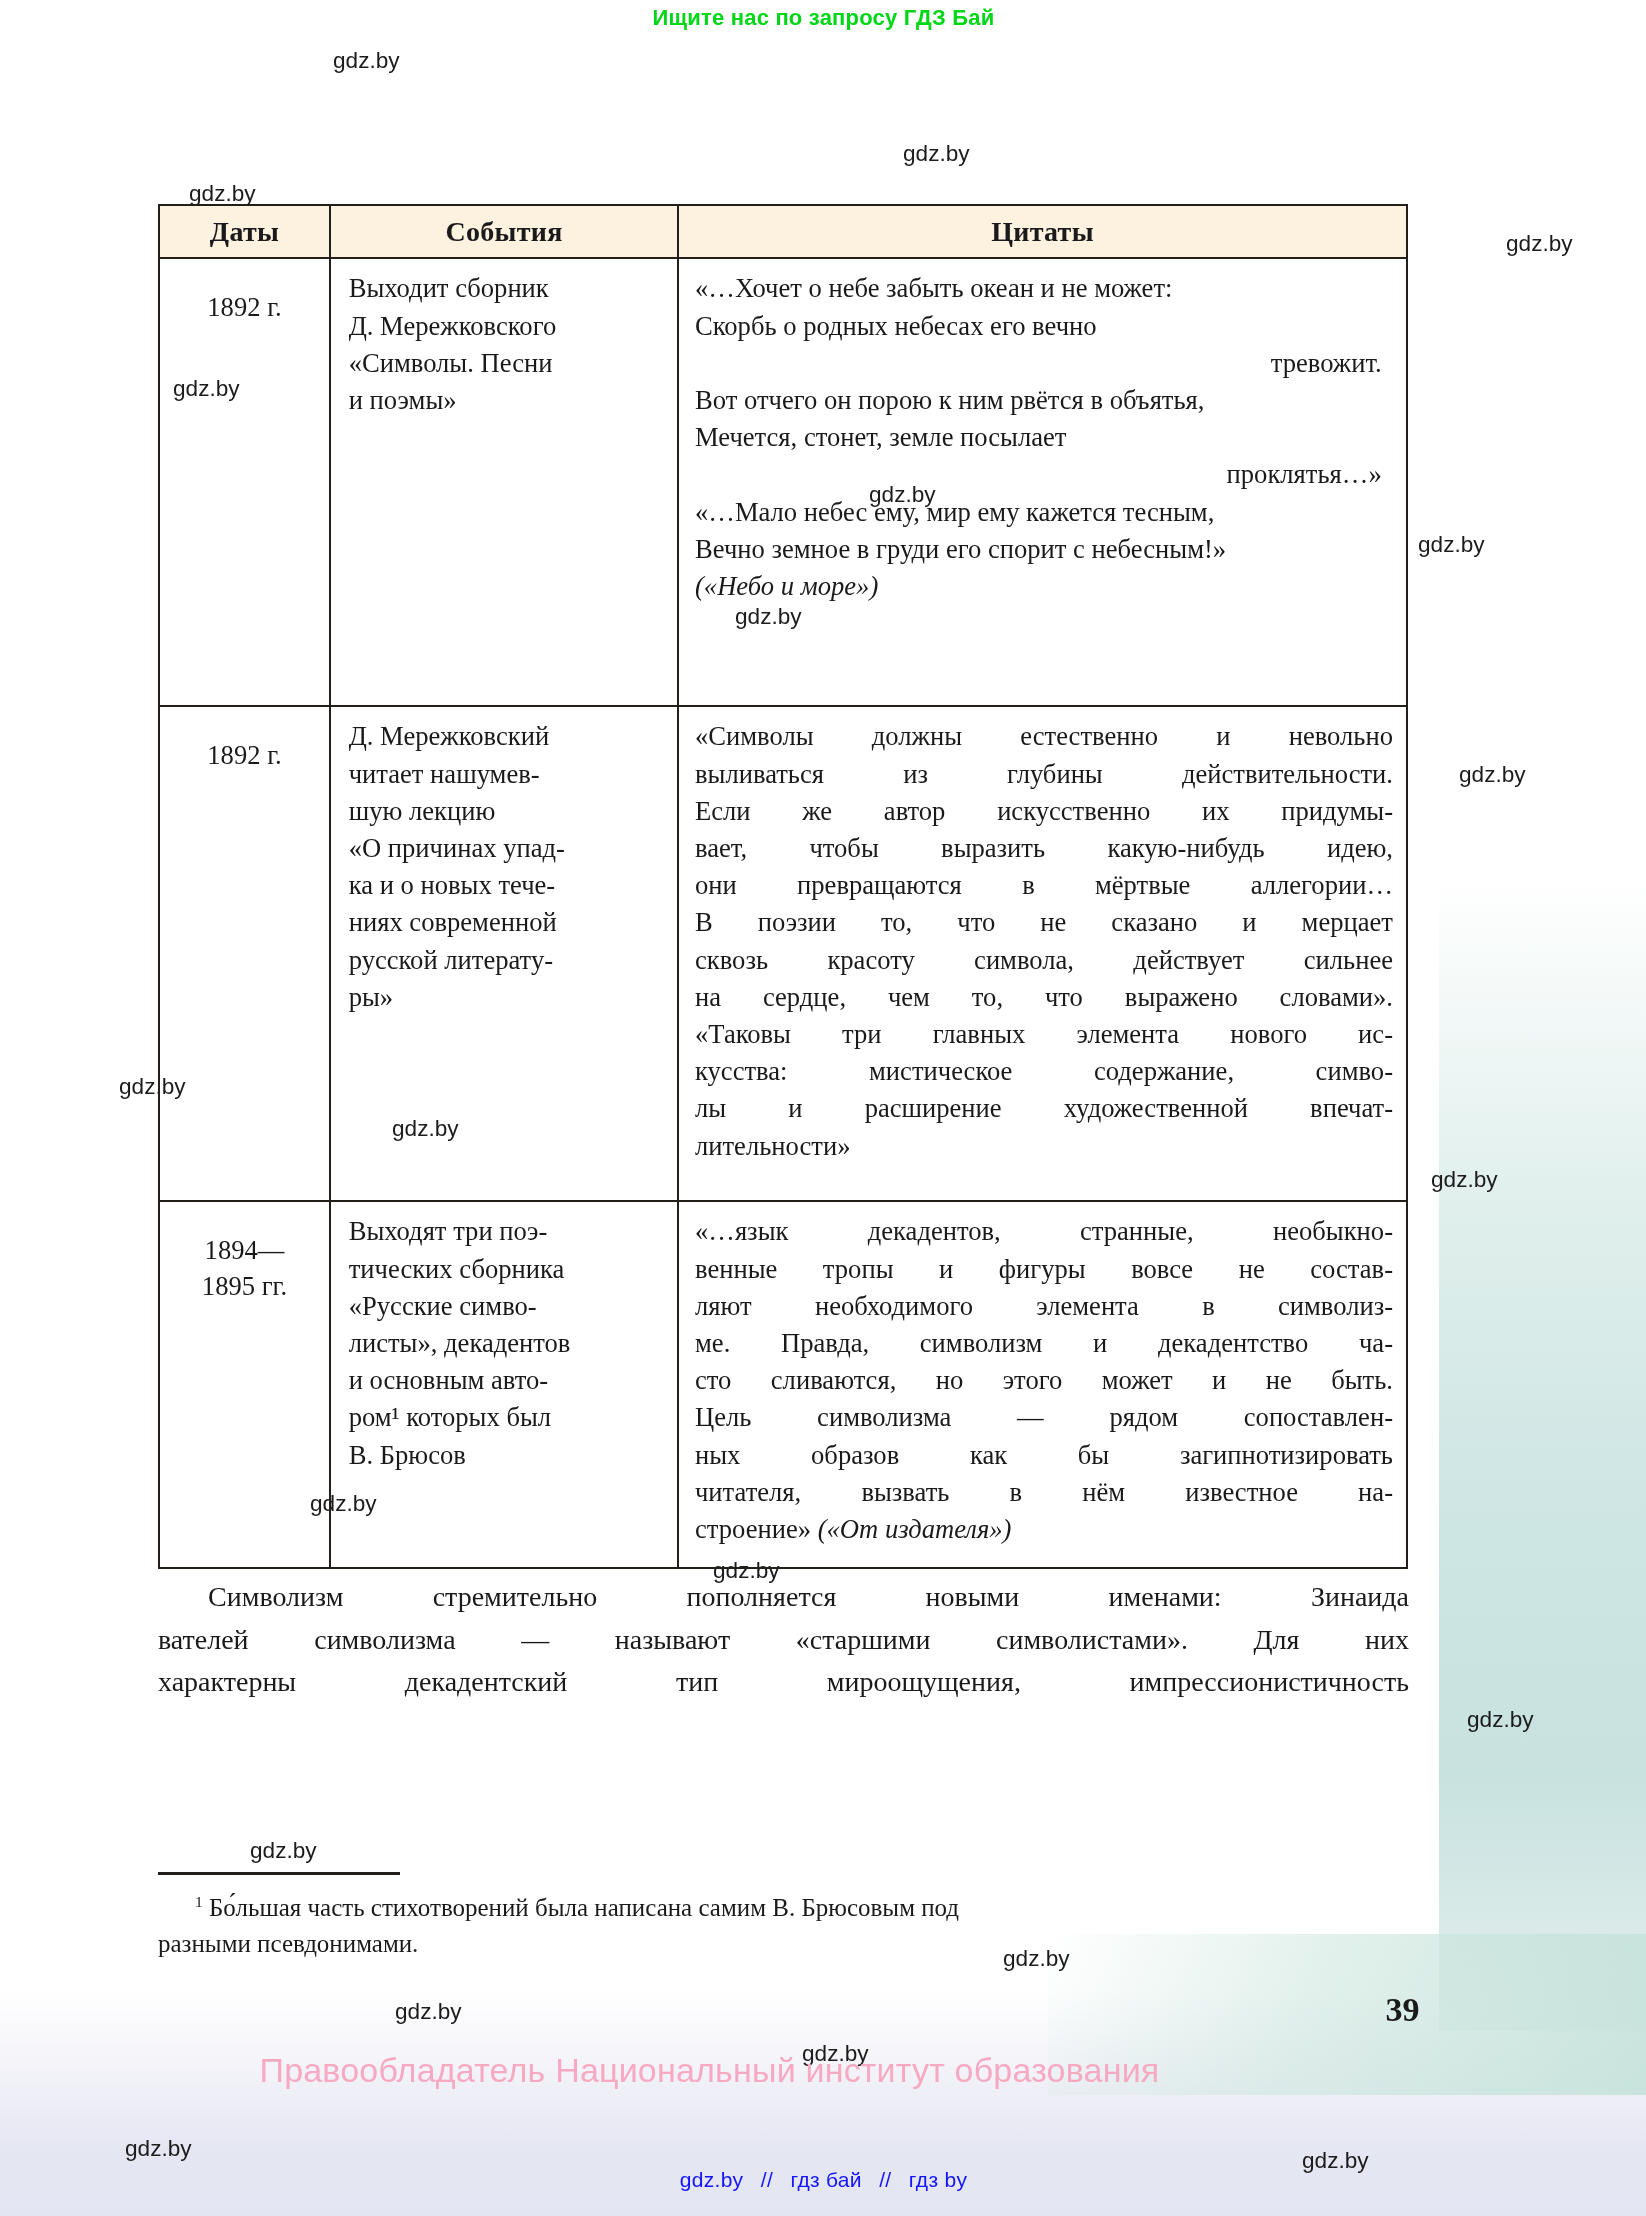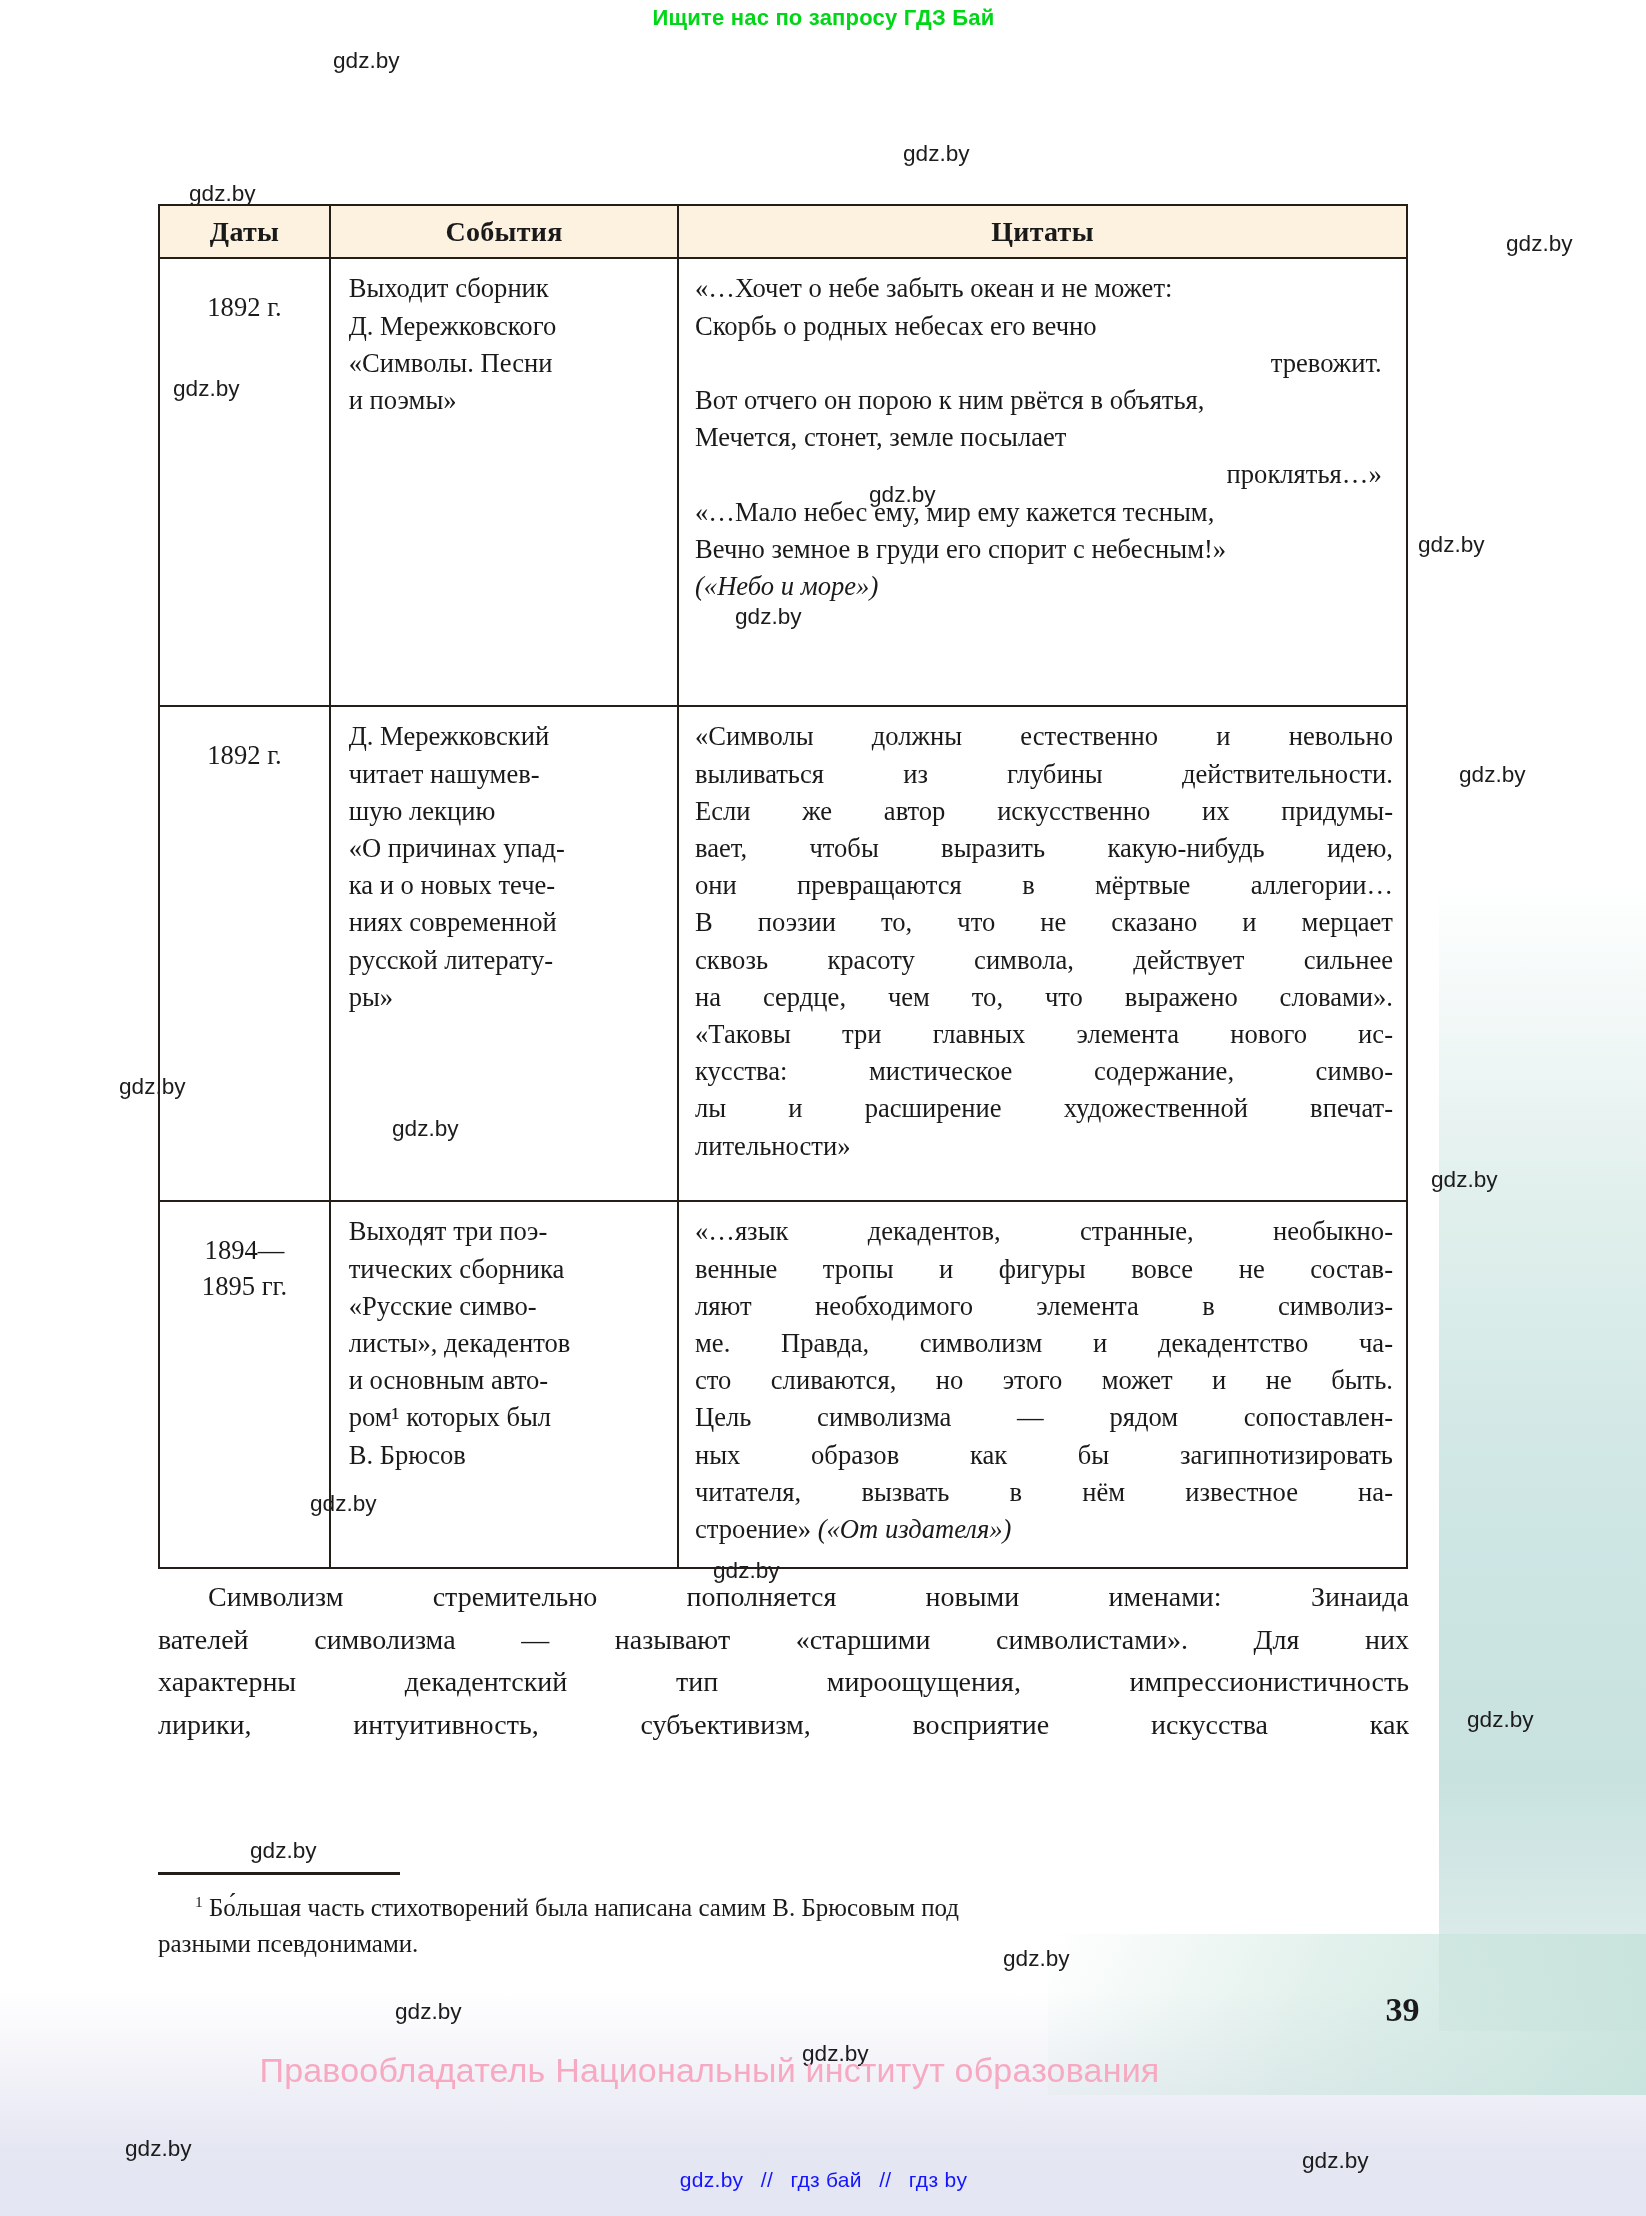--- a/index.html
+++ b/index.html
@@ -339,21 +339,20 @@
       </td>
     </tr>
 
   </tbody>
 </table>
 
 <div id="body-paragraph">
   <span class="ln first"><span style="display:inline-block;width:50px;"></span><span>Символизм стремительно пополняется новыми именами: Зинаида</span></span>
   <span class="ln">вателей символизма — называют «старшими символистами». Для них</span>
   <span class="ln">характерны декадентский тип мироощущения, импрессионистичность</span>
-  <span class="ln">лирики, интуитивность, субъективизм, восприятие искусства как</span>
 </div>
 
 <div id="footnote-rule"></div>
 <div id="footnote">
   <span class="ln"><span style="display:inline-block;width:37px;"></span><sup class="fn-marker">1</sup> <span>Бо́льшая часть стихотворений была написана самим В. Брюсовым под</span></span>
   <span class="ln">разными псевдонимами.</span>
 </div>
 
 <div id="page-number">39</div>
 

